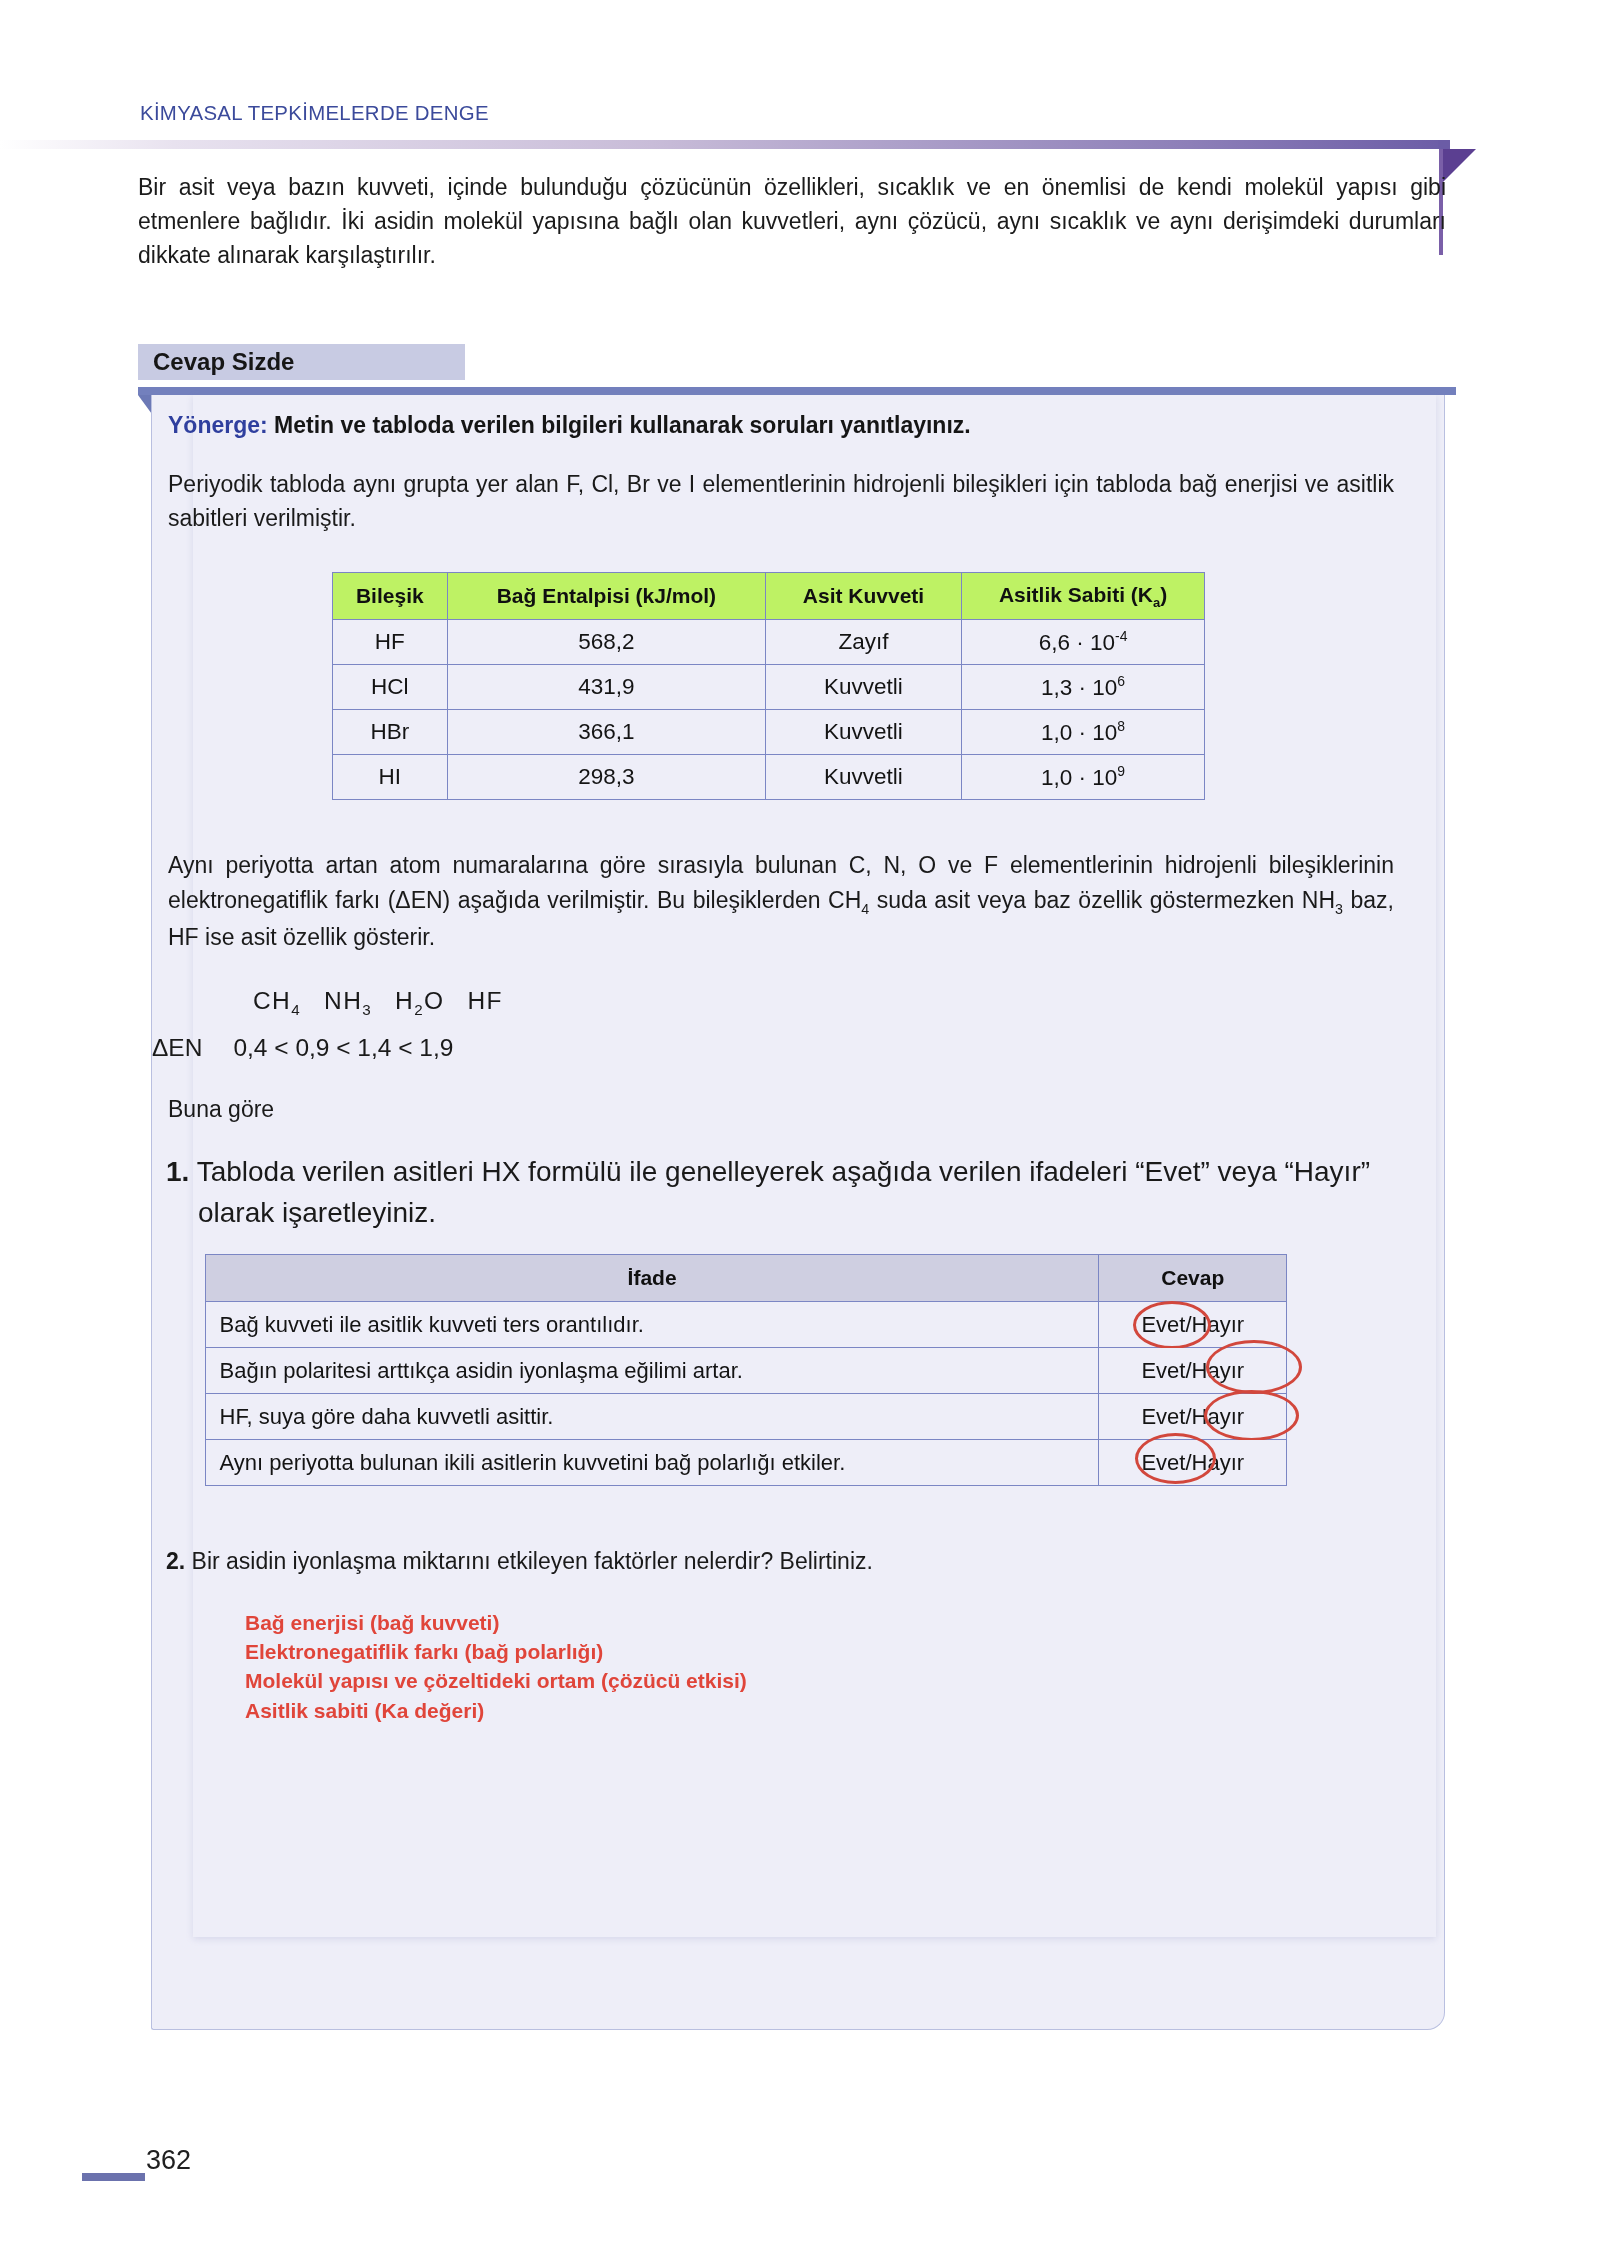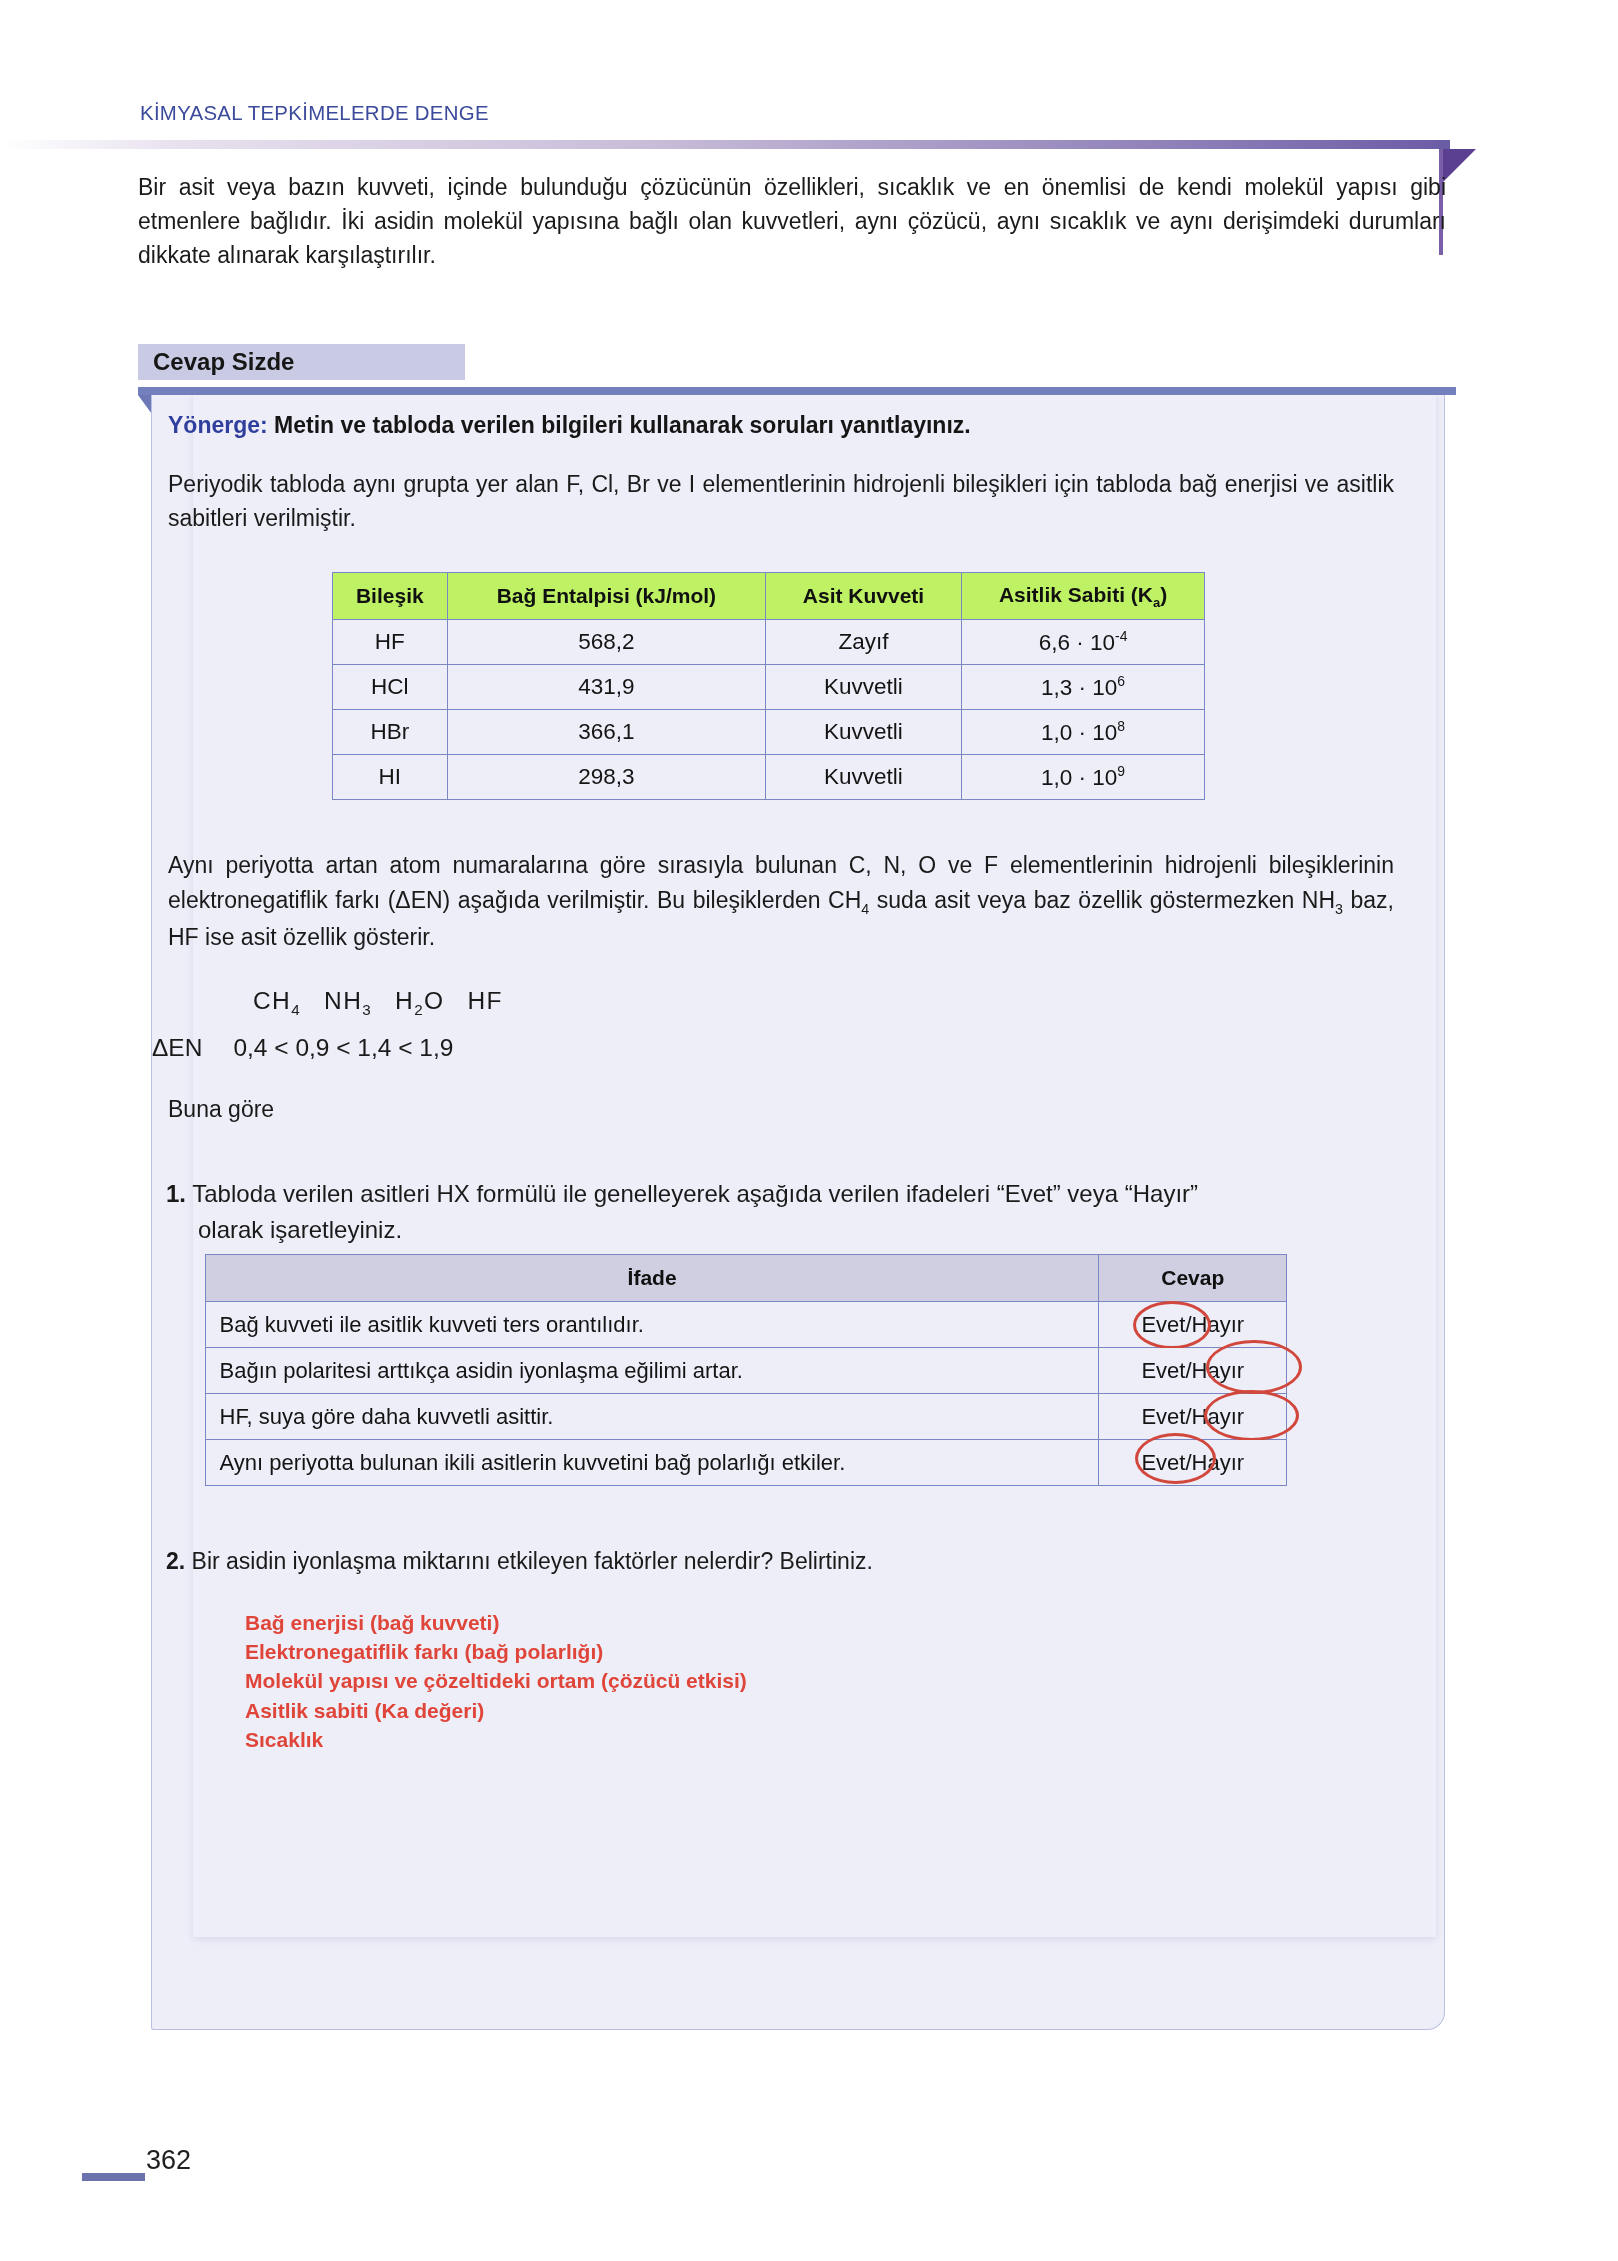--- a/index.html
+++ b/index.html
@@ -219,23 +219,23 @@
     position: absolute;
     left: 168px;
     top: 1096px;
     font-size: 23px;
   }
 
   
   .q1 {
     position: absolute;
     left: 166px;
-    top: 1176px;
+    top: 1151px;
     width: 1233px;
-    font-size: 24px;
+    font-size: 28px;
     line-height: 1.48;
     text-align: justify;
   }
   .q1 .num { font-weight: bold; }
   .q1 .cont { display: block; padding-left: 32px; }
 
   
   .tbl2-wrap {
     position: absolute;
     left: 205px;
@@ -472,18 +472,17 @@
 <div class="q2">
   <span class="num">2.</span><span> Bir asidin iyonlaşma miktarını etkileyen faktörler nelerdir? Belirtiniz.</span>
 </div>
 
 <div class="answer-box"></div>
 <div class="answer-lines">
   <div>Bağ enerjisi (bağ kuvveti)</div>
   <div>Elektronegatiflik farkı (bağ polarlığı)</div>
   <div>Molekül yapısı ve çözeltideki ortam (çözücü etkisi)</div>
   <div>Asitlik sabiti (Ka değeri)</div>
-  <div>Sıcaklık</div>
 </div>
 
 <div class="foot-bar"></div>
 <div class="foot-num">362</div>
 
 
 </body></html>

